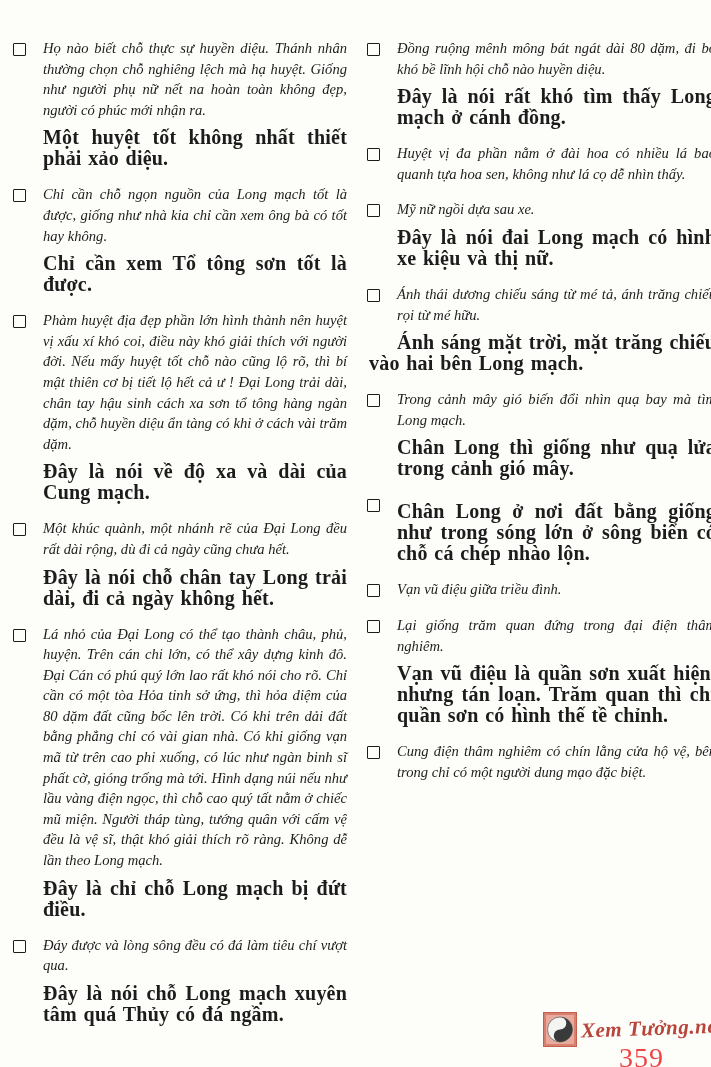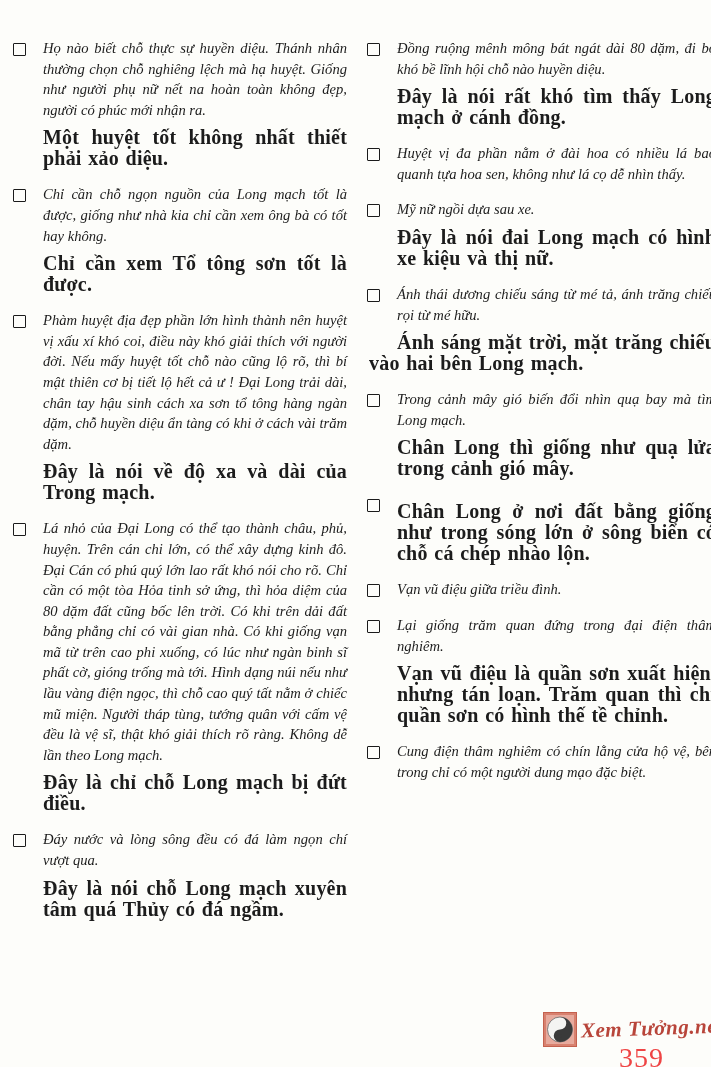--- a/index.html
+++ b/index.html
@@ -56,34 +56,41 @@
         <span class="bullet"></span>
         <div class="content">
           <p class="quote">Chỉ cần chỗ ngọn nguồn của Long mạch tốt là được, giống như nhà kia chỉ cần xem ông bà có tốt hay không.</p>
           <p class="expl">Chỉ cần xem Tổ tông sơn tốt là được.</p>
         </div>
       </div>
       <div class="item">
         <span class="bullet"></span>
         <div class="content">
           <p class="quote">Phàm huyệt địa đẹp phần lớn hình thành nên huyệt vị xấu xí khó coi, điều này khó giải thích với người đời. Nếu mấy huyệt tốt chỗ nào cũng lộ rõ, thì bí mật thiên cơ bị tiết lộ hết cả ư ! Đại Long trải dài, chân tay hậu sinh cách xa sơn tổ tông hàng ngàn dặm, chỗ huyền diệu ẩn tàng có khi ở cách vài trăm dặm.</p>
-          <p class="expl">Đây là nói về độ xa và dài của Trong mạch.</p>
+          <p class="expl">Đây là nói về độ xa và dài của Cung mạch.</p>
+        </div>
+      </div>
+      <div class="item">
+        <span class="bullet"></span>
+        <div class="content">
+          <p class="quote">Một khúc quành, một nhánh rẽ của Đại Long đều rất dài rộng, dù đi cả ngày cũng chưa hết.</p>
+          <p class="expl">Đây là nói chỗ chân tay Long trải dài, đi cả ngày không hết.</p>
         </div>
       </div>
       <div class="item">
         <span class="bullet"></span>
         <div class="content">
           <p class="quote">Lá nhỏ của Đại Long có thể tạo thành châu, phủ, huyện. Trên cán chi lớn, có thể xây dựng kinh đô. Đại Cán có phú quý lớn lao rất khó nói cho rõ. Chỉ cần có một tòa Hỏa tinh sở ứng, thì hỏa diệm của 80 dặm đất cũng bốc lên trời. Có khi trên dải đất bằng phẳng chỉ có vài gian nhà. Có khi giống vạn mã từ trên cao phi xuống, có lúc như ngàn binh sĩ phất cờ, gióng trống mà tới. Hình dạng núi nếu như lầu vàng điện ngọc, thì chỗ cao quý tất nằm ở chiếc mũ miện. Người tháp tùng, tướng quân với cấm vệ đều là vệ sĩ, thật khó giải thích rõ ràng. Không dễ lần theo Long mạch.</p>
           <p class="expl">Đây là chỉ chỗ Long mạch bị đứt điều.</p>
         </div>
       </div>
       <div class="item">
         <span class="bullet"></span>
         <div class="content">
-          <p class="quote">Đáy nước và lòng sông đều có đá làm ngọn chí vượt qua.</p>
+          <p class="quote">Đáy được và lòng sông đều có đá làm tiêu chí vượt qua.</p>
           <p class="expl">Đây là nói chỗ Long mạch xuyên tâm quá Thủy có đá ngầm.</p>
         </div>
       </div>
     </div>
   <div class="col col-right">
       <div class="item">
         <span class="bullet"></span>
         <div class="content">
           <p class="quote">Đồng ruộng mênh mông bát ngát dài 80 dặm, đi bộ khó bề lĩnh hội chỗ nào huyền diệu.</p>
           <p class="expl">Đây là nói rất khó tìm thấy Long mạch ở cánh đồng.</p>

